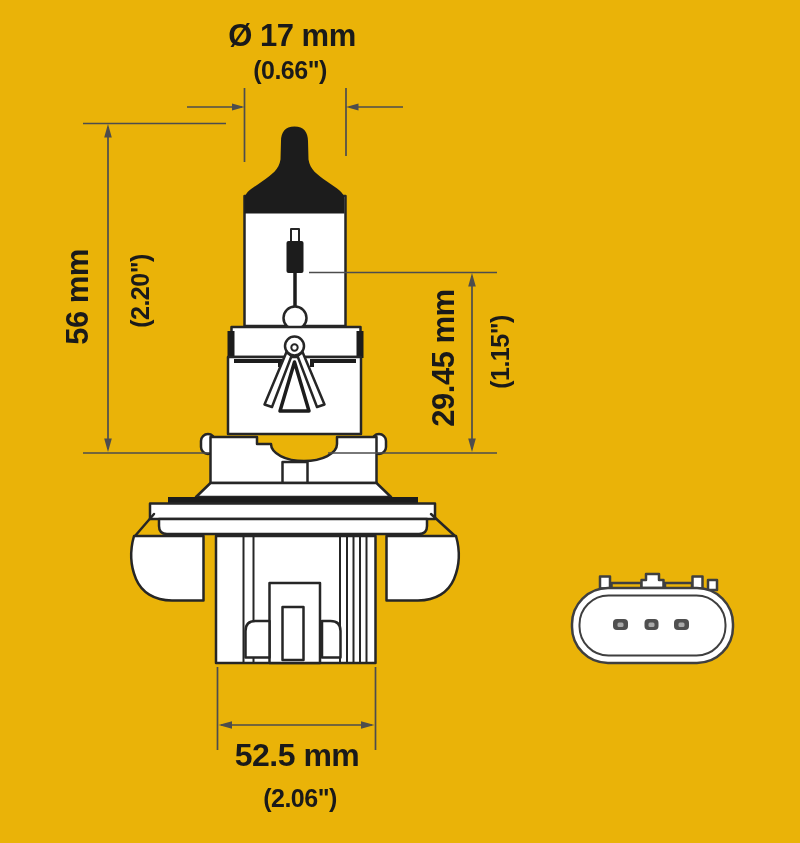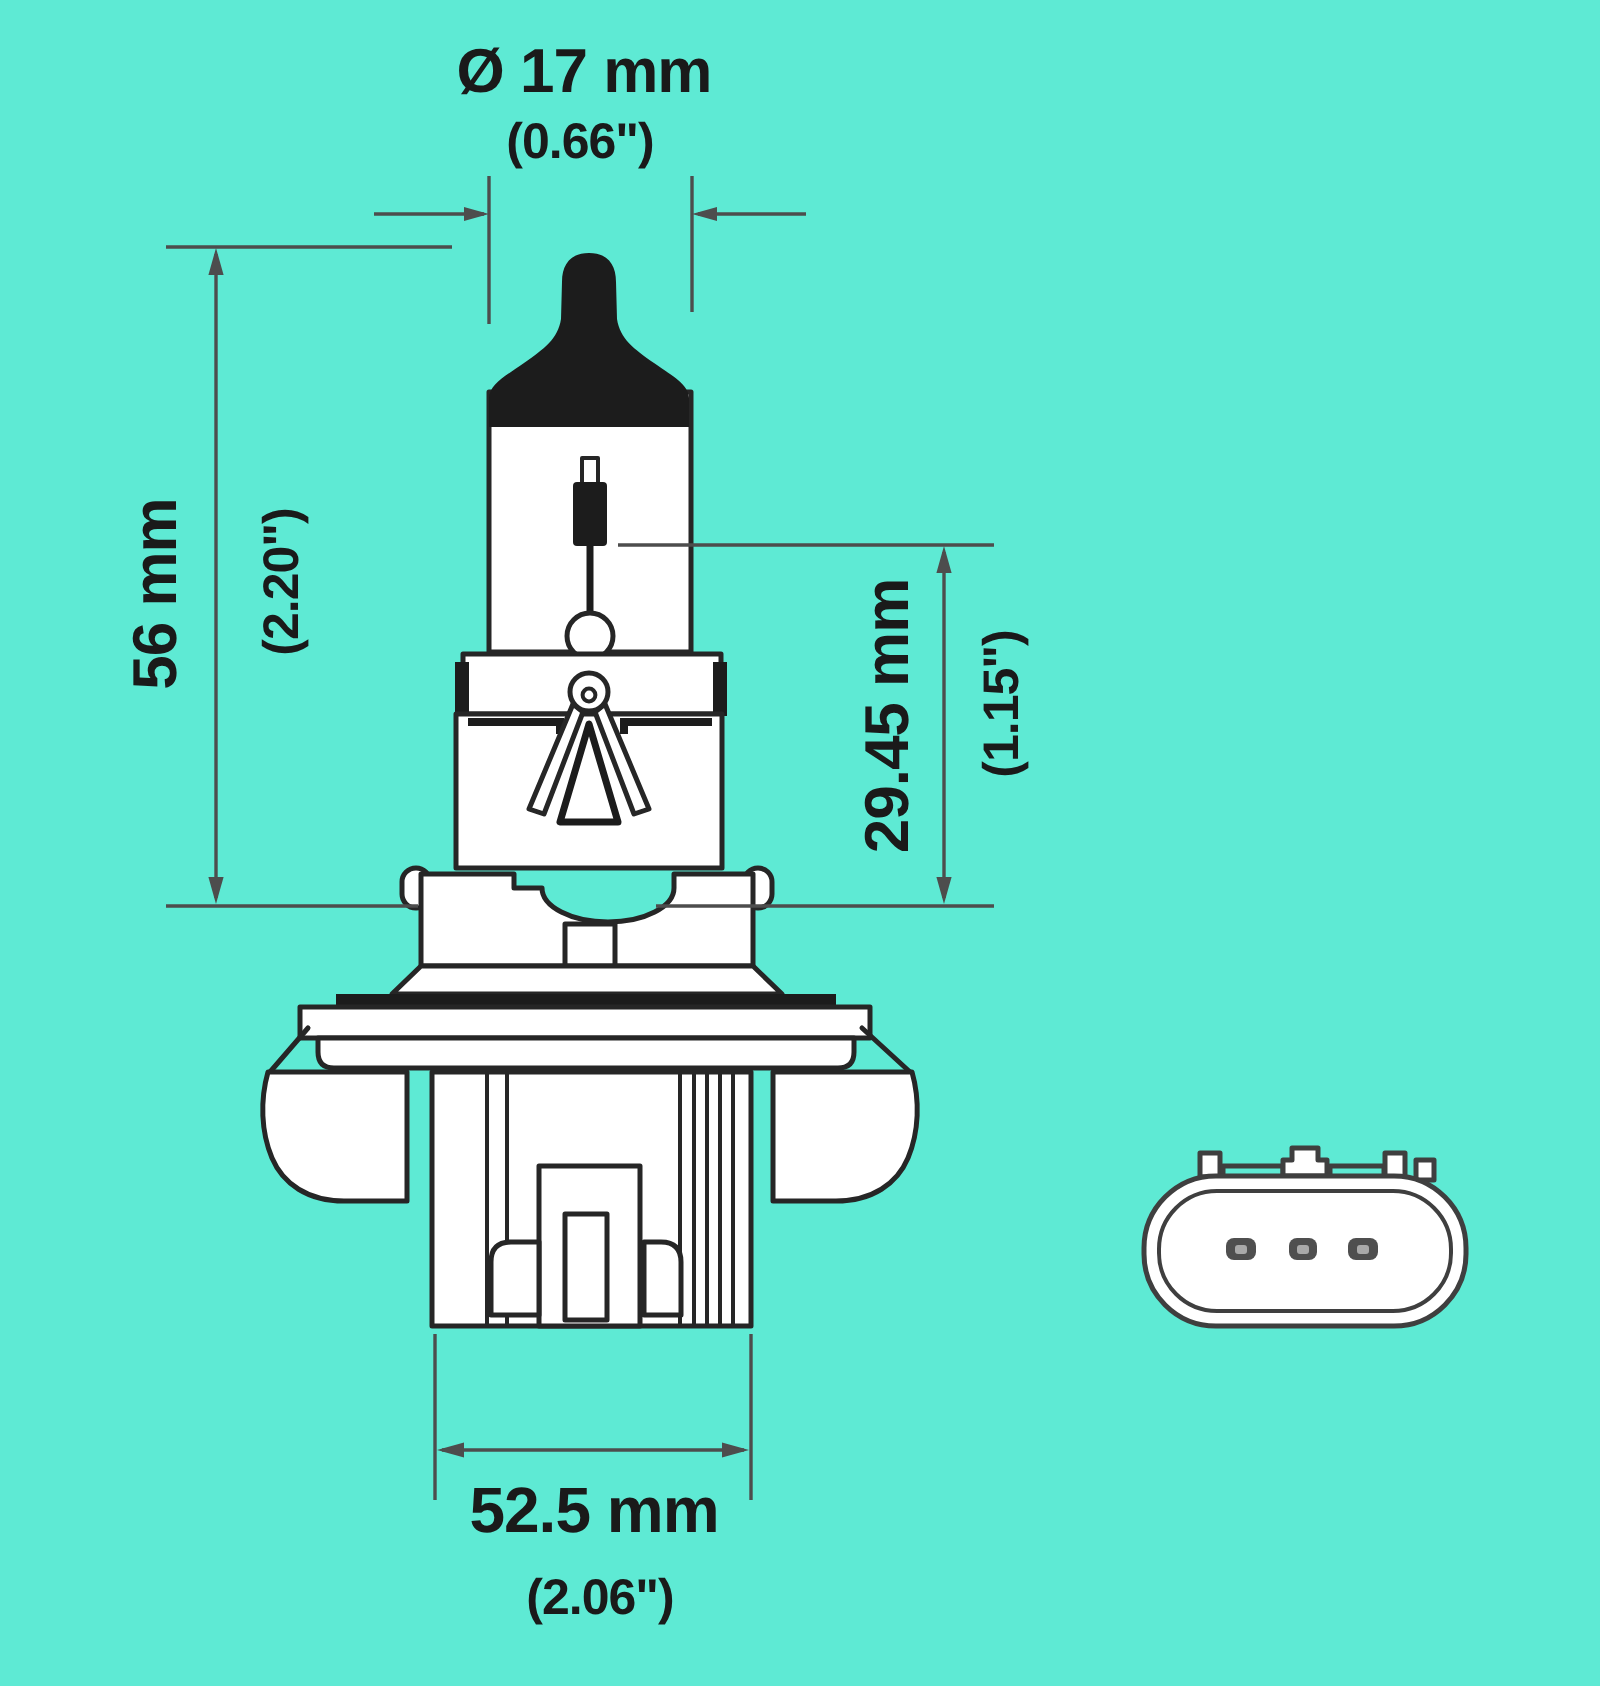--- a/index.html
+++ b/index.html
@@ -1,16 +1,16 @@
 <!DOCTYPE html>
 <html><head>
 <meta charset="utf-8">
 <style>
   html,body{margin:0;padding:0;background:#ffffff;}
-  .canvas{width:800px;height:843px;position:relative;background:#5eead4;overflow:hidden;}
+  .canvas{width:800px;height:843px;position:relative;background:#eab308;overflow:hidden;}
   svg{display:block;}
   .outline{fill:none;stroke:#262626;stroke-width:2.5;stroke-linejoin:round;stroke-linecap:round;}
   .outline-thin{fill:none;stroke:#262626;stroke-width:2;stroke-linejoin:round;}
   .white-fill{fill:#ffffff;stroke:#262626;stroke-width:2.5;stroke-linejoin:round;}
   .solid{fill:#1c1c1c;stroke:none;}
   .thick-mark{fill:none;stroke:#1c1c1c;stroke-width:4;stroke-linecap:butt;}
   .dim-line{fill:none;stroke:#4d4d4d;stroke-width:1.7;stroke-linecap:butt;}
   .dim-arrow{fill:#4d4d4d;stroke:none;}
   .conn{stroke:#3f3f3f;}
   .dim-text{font-family:"Liberation Sans","DejaVu Sans",sans-serif;font-weight:700;font-size:31px;fill:#1a1a1a;letter-spacing:-0.5px;}

